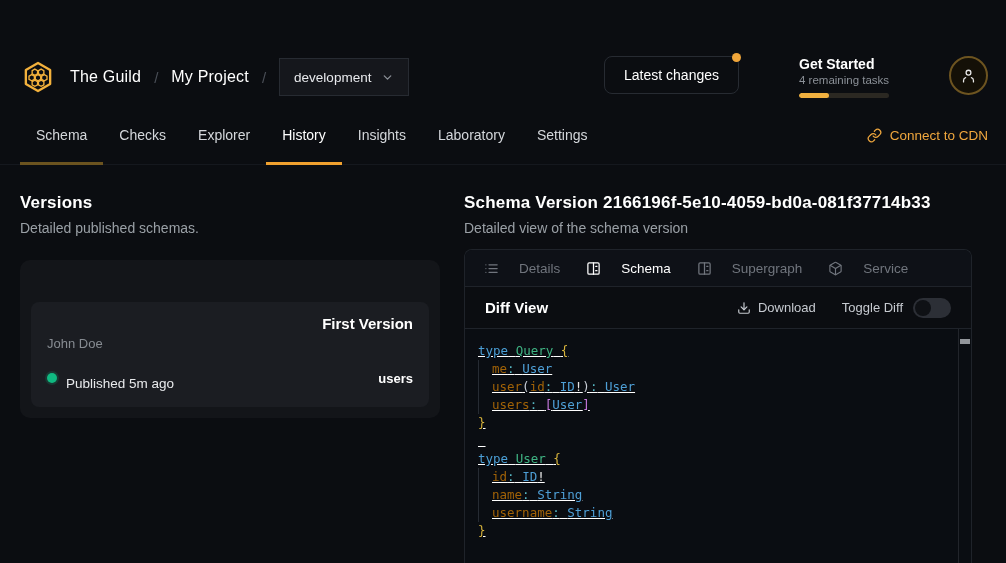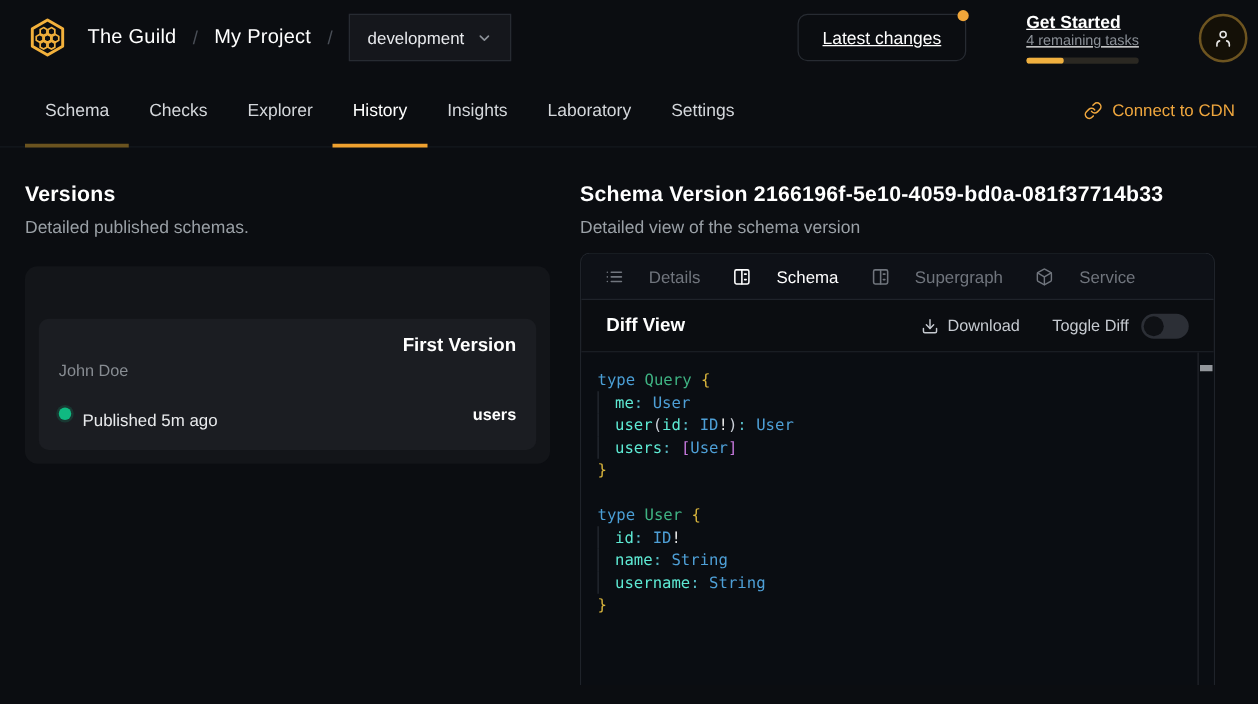--- a/index.html
+++ b/index.html
@@ -5,32 +5,32 @@
   * { margin:0; padding:0; box-sizing:border-box; }
   html,body { width:1006px; height:563px; overflow:hidden; }
   body {
     background:#0b0d11; color:#fff;
     font-family:"Liberation Sans", sans-serif;
     -webkit-font-smoothing:antialiased;
   }
   svg { display:block; }
 
   
-  .header { height:60px; display:flex; align-items:center; padding:0 8px 0 20px; }
+  .header { height:60px; display:flex; align-items:center; padding:0 18px 0 20px;margin-top:47px; }
   .brand-wrap { display:flex; align-items:center; gap:14px; }
   .logo { width:36px; height:36px; color:#f3b13c; }
   .brand { font-size:16px; font-weight:500; letter-spacing:.2px; }
   .crumb-sep { color:#4a4f57; font-size:15px; margin:0 13px; }
   .target-select {
     display:flex; align-items:center; gap:10px; height:38px; padding:0 14px;
     background:#15171c; border:1px solid #272b32; border-radius:0;
     font-size:13.5px; color:#e8eaed; cursor:pointer;
   }
   .chev { color:#8b9097; }
-  .header-right { margin-left:auto; display:flex; align-items:center; gap:48px;text-decoration:underline; }
+  .header-right { margin-left:auto; display:flex; gap:60px; }
   .latest-btn {
     position:relative; height:38px; padding:0 19px;
     background:transparent; border:1px solid #272b32; border-radius:8px;
     color:#fff; font-size:14px; font-family:inherit; cursor:pointer;
   }
   .notif-dot { position:absolute; top:-4px; right:-3px; width:9px; height:9px;
     border-radius:50%; background:#f0a63a; }
   .get-started { width:90px; }
   .gs-title { font-size:14px; font-weight:600; color:#fff; }
   .gs-sub { font-size:11.5px; color:#8b9097; margin-top:2px; white-space:nowrap; }
@@ -89,27 +89,27 @@
     font-size:13px; cursor:pointer; background:none; border:none; font-family:inherit; }
   .toggle-wrap { display:flex; align-items:center; gap:10px; color:#c6cad0; font-size:13px; }
   .toggle { width:38px; height:20px; border-radius:10px; background:#2c2f36;
     position:relative; cursor:pointer; }
   .toggle-knob { position:absolute; top:2px; left:2px; width:16px; height:16px;
     border-radius:50%; background:#0f1115; }
 
   
   .code-area { position:relative; flex:1; background:#0a0d12; padding:13px 26px 0 13px; }
   .code-scroll { font-family:"DejaVu Sans Mono", monospace; font-size:12.5px; }
-  .code-line { height:18px; line-height:18px; white-space:pre; }
+  .code-line { height:18px; line-height:18px; white-space:pre;text-decoration:underline; }
   .tk-ind { display:inline-block; width:14px; height:18px; vertical-align:top;
     border-left:1px solid #262b33; }
   .tk-kw   { color:#4b9fd6; }
   .tk-def  { color:#3fb383; }
   .tk-brace{ color:#d8b43c; }
-  .tk-field{ color:#5eead4; }
+  .tk-field{ color:#a16207; }
   .tk-colon{ color:#56b6c2; }
   .tk-type { color:#4e9fd6; }
   .tk-bang { color:#e6e6e6; }
   .tk-brk  { color:#c678dd; }
   .tk-paren{ color:#c9ced6; }
   .tk-txt  { color:#c9ced6; }
   .scroll-gutter { position:absolute; top:0; right:0; bottom:0; width:13px;
     border-left:1px solid #22252b; }
   .scroll-thumb { position:absolute; top:10px; left:1px; right:1px; height:5px;
     background:#92969b; cursor:pointer; }

